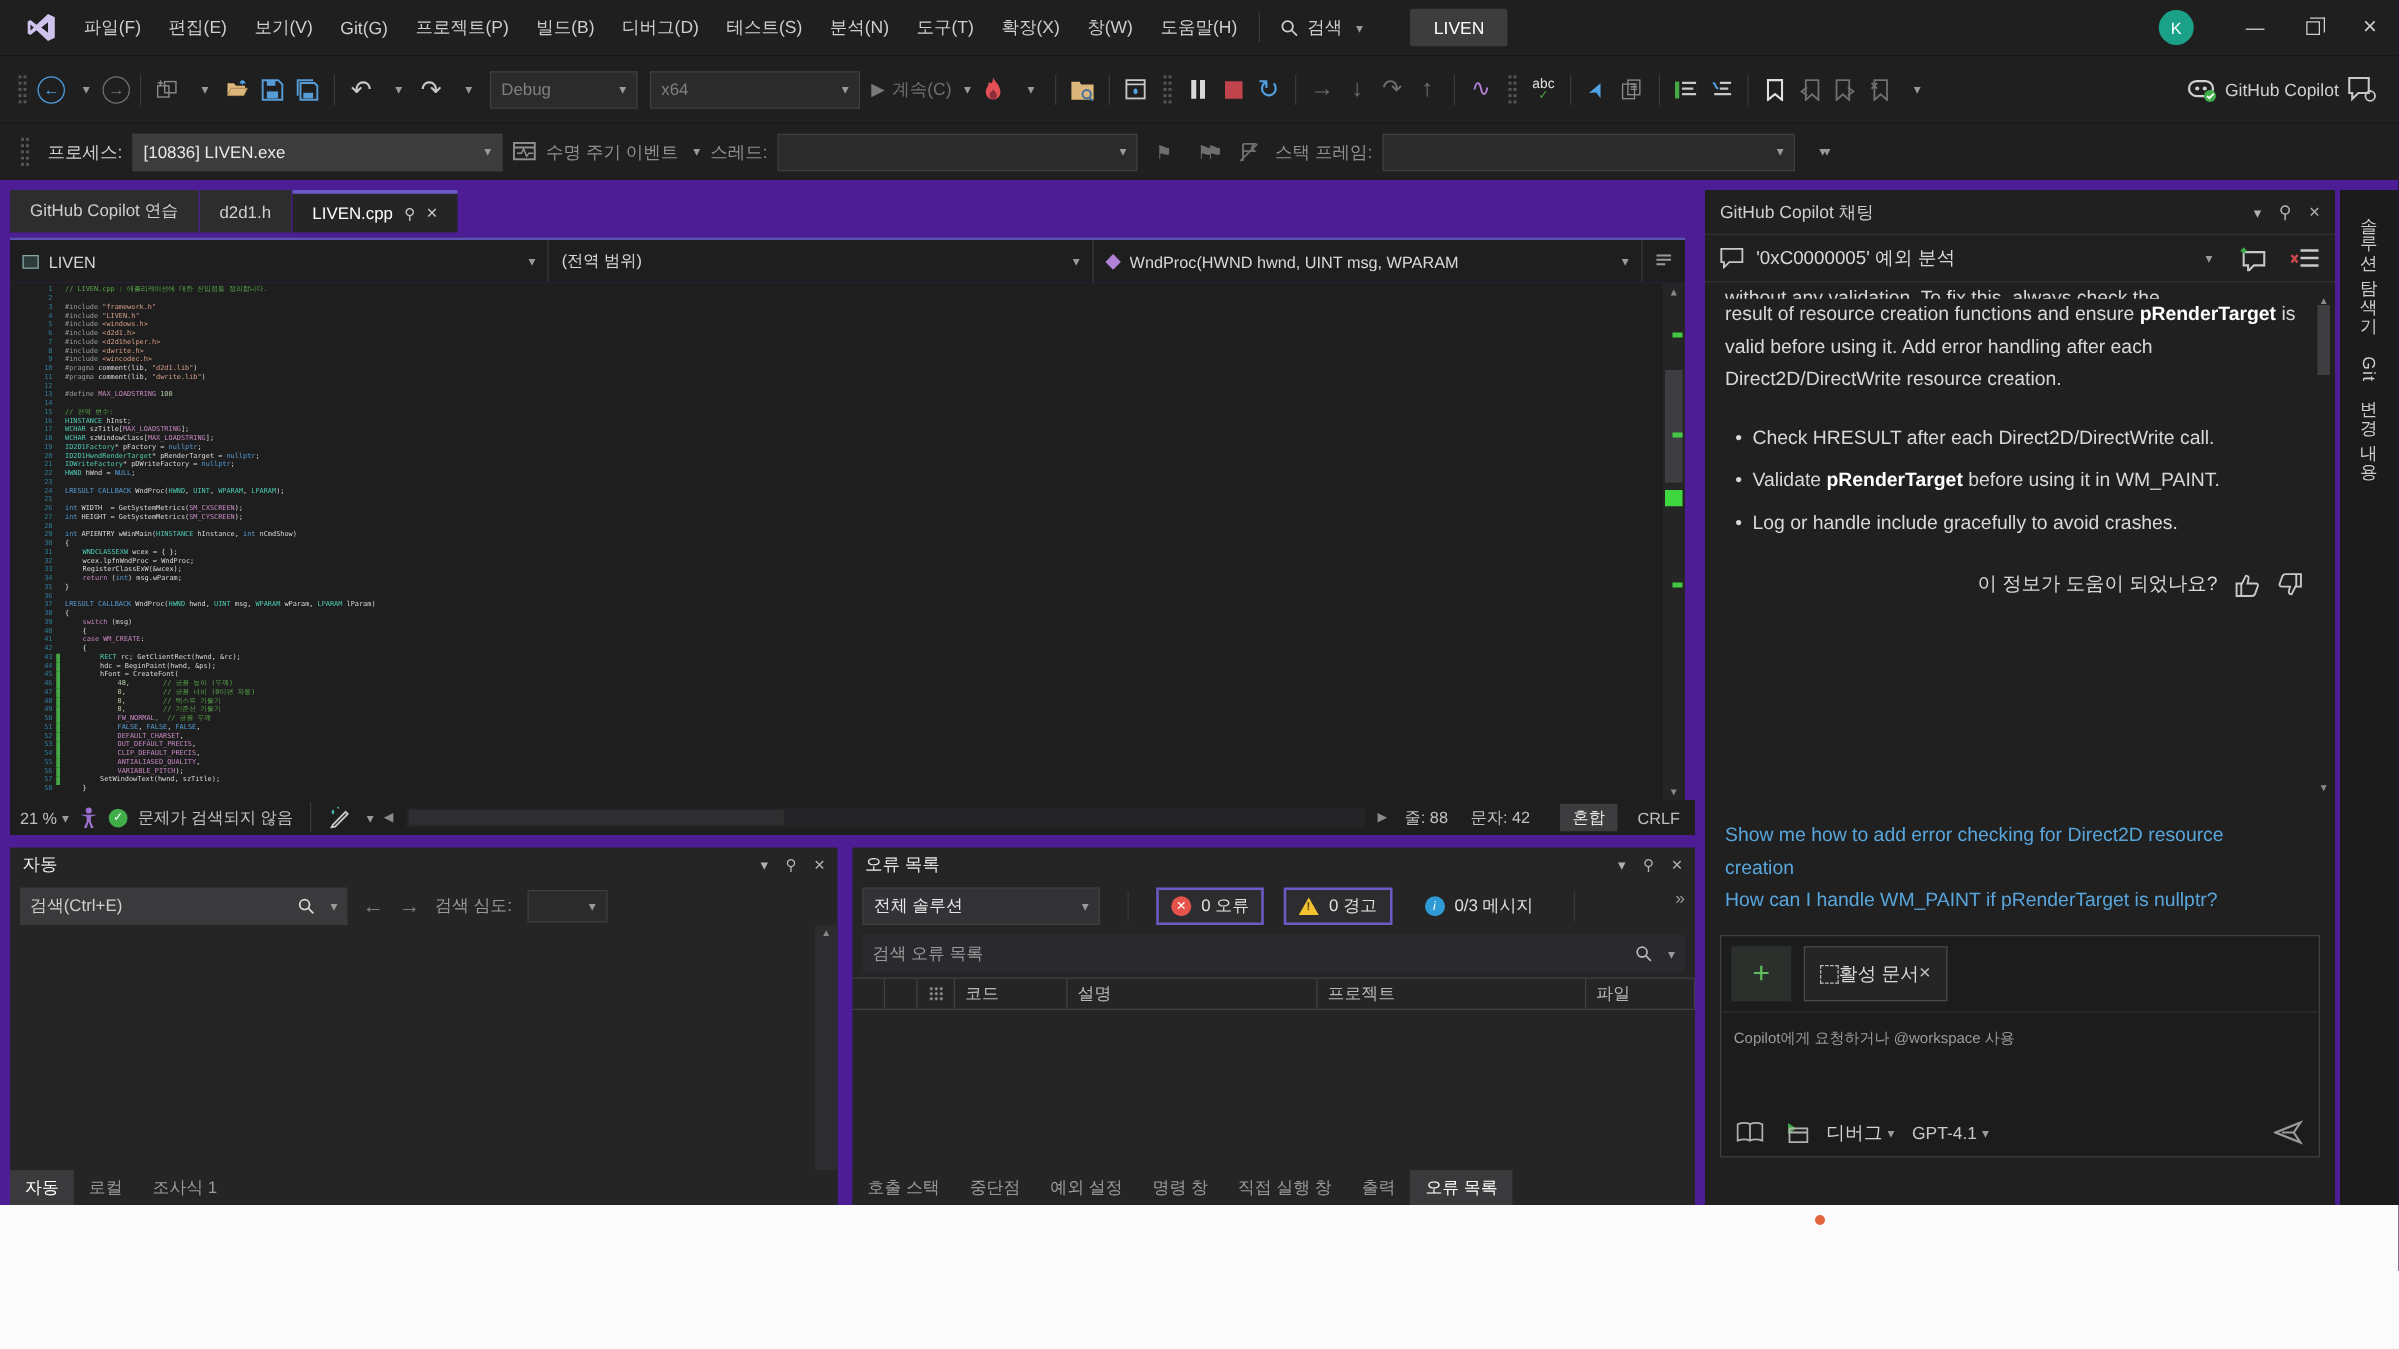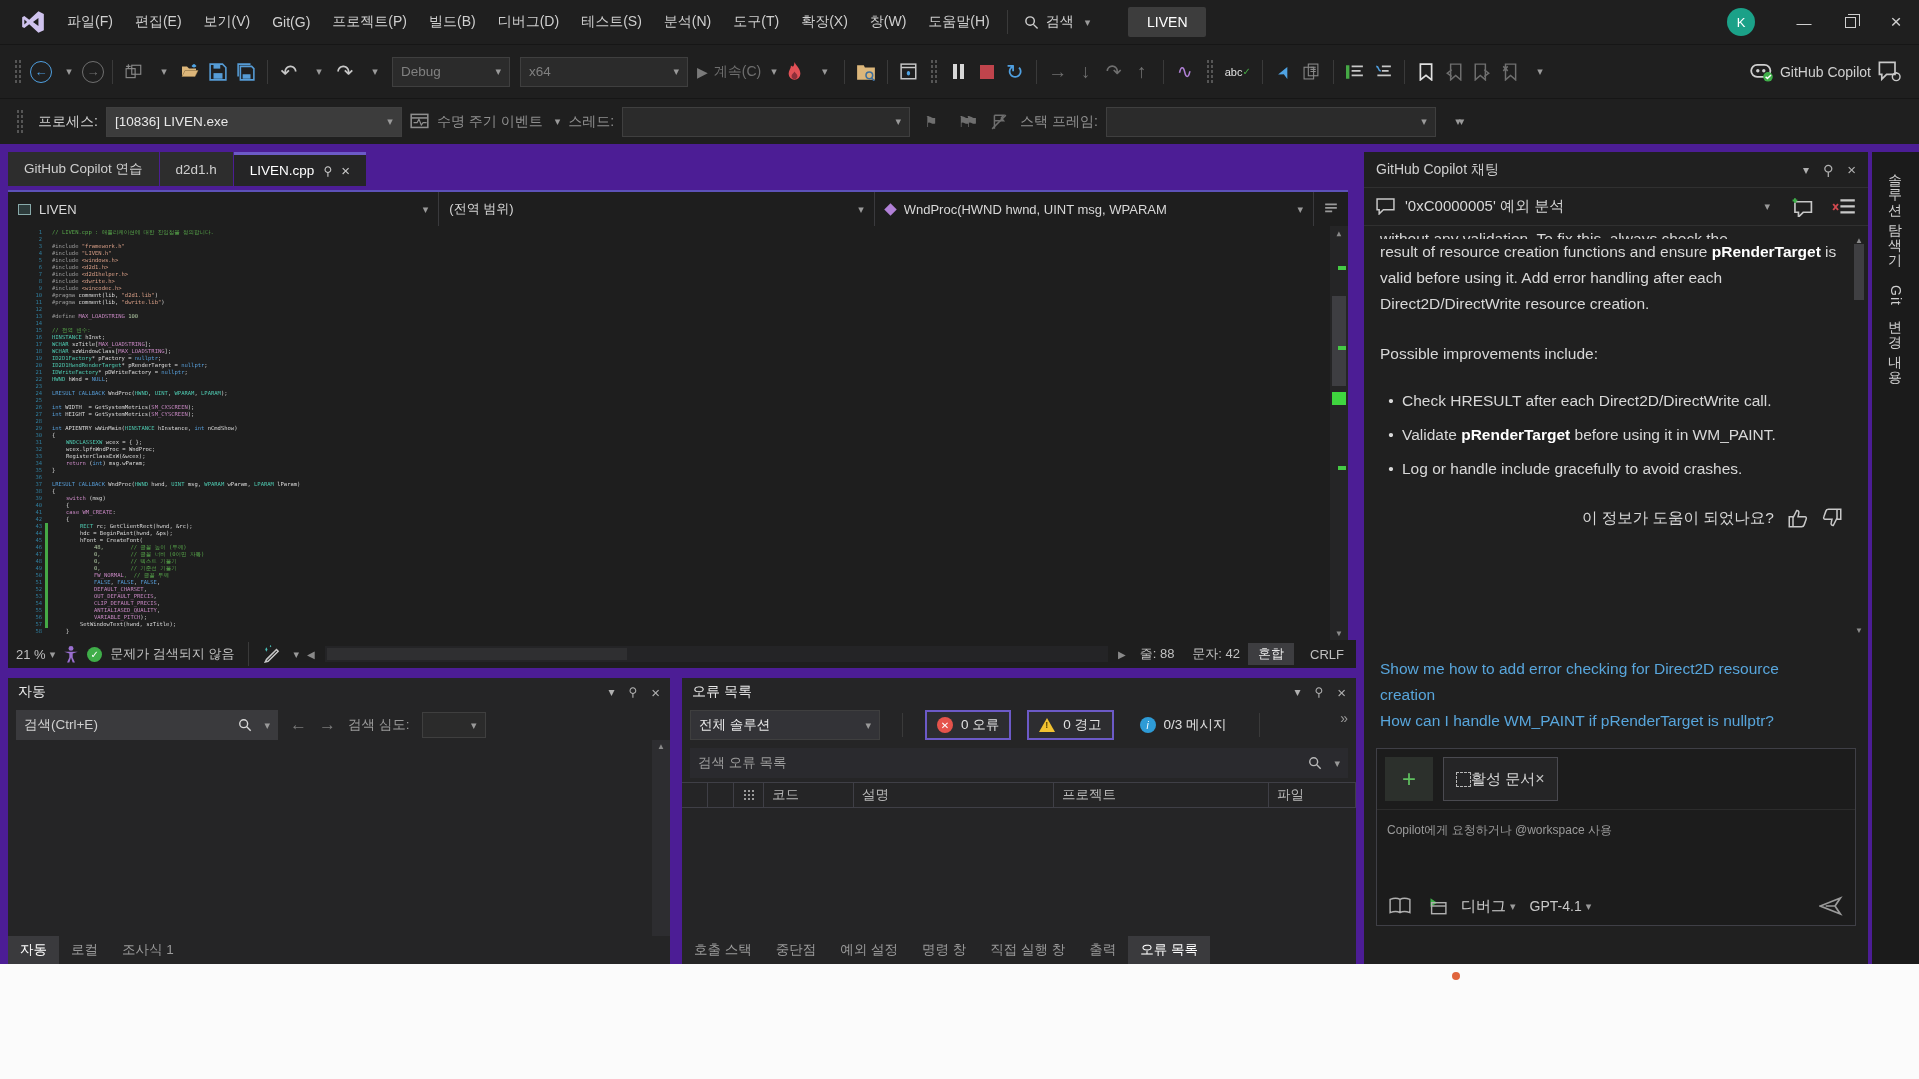--- a/index.html
+++ b/index.html
@@ -260,21 +260,21 @@
       </div>
     <div class="tbi" style="color:#4f9fe0;font-size:21px">↻</div>
     <div class="sep"></div>
     <div class="tbi dis" style="font-size:19px">→</div>
     <div class="tbi dis" style="font-size:19px">↓</div>
     <div class="tbi dis" style="font-size:19px">↷</div>
     <div class="tbi dis" style="font-size:19px">↑</div>
     <div class="sep"></div>
     <div class="tbi" style="color:#b180d7;font-size:19px">∿</div>
     <div class="dots"></div>
-    <div class="tbi" style="line-height:10px">
+    <div class="tbi" style="flex-direction:column;line-height:10px">
         <span style="font-size:11px;color:#e0e0e0">abc</span>
         <span style="color:#45a945;font-size:10px">✓</span>
       </div>
     <div class="sep"></div>
     <div class="tbi" style="color:#4fa3e3;font-size:16px;transform:rotate(-65deg)">➤</div>
     <div class="tbi dis">
         <svg width="17" height="17" viewBox="0 0 16 16">
           <rect x="1" y="4" width="9" height="11" fill="none" stroke="#8a8a8a"></rect>
           <rect x="5" y="1" width="9" height="11" fill="none" stroke="#8a8a8a"></rect>
           <path d="M7 4h5M7 6h5M7 8h5" stroke="#8a8a8a"></path>
@@ -500,21 +500,21 @@
         <path d="M2 4l1-2 1 2-1 2zM6 1l.7-1 .7 1-.7 1z" fill="#49c0b8"></path>
       </svg>
     <span class="chev">▾</span>
     <span style="font-size:10px;color:#8a8a8a">◀</span>
     <div class="hsb-track">
         <div class="hsb-thumb"></div>
       </div>
     <span style="font-size:10px;color:#8a8a8a">▶</span>
     <span style="margin-left:6px">줄: 88</span>
     <span style="margin-left:10px">문자: 42</span>
-    <span class="mix-box" style="margin-left:0">혼합</span>
+    <span class="mix-box" style="margin-left:16px">혼합</span>
     <span style="margin-left:8px;margin-right:4px">CRLF</span>
   </div>
 
   <div class="panel watch">
     <div class="ptitle">
       <span>자동</span>
       <span class="spacer"></span>
       <span class="ic">▾</span>
       <span class="ic">⚲</span>
       <span class="ic" style="font-size:15px">×</span>
@@ -628,21 +628,20 @@
           <path d="M4 5V1M2 3h4" stroke="#3fae49" stroke-width="1.6"></path>
         </svg>
       <svg width="24" height="18" viewBox="0 0 20 15" style="margin-left:8px">
           <path d="M7 2h12M7 7h12M7 12h12" stroke="#c8c8c8" stroke-width="1.8"></path>
           <path d="M1 5l4 5M5 5l-4 5" stroke="#d1494f" stroke-width="1.6"></path>
         </svg>
     </div>
     <div class="cp-chat">
       <div class="clipline"><span>without any validation. To fix this, always check the</span></div>
       <p id="cp-p1"><span>result of resource creation functions and ensure </span><b>pRenderTarget</b><span> is valid before using it. Add error handling after each Direct2D/DirectWrite resource creation.</span></p>
-      <p style="margin-top:24px">Possible improvements include:</p>
       <div class="bullets">
           <div class="bi">
             <span class="bm">•</span>
             <span><span>Check HRESULT after each Direct2D/DirectWrite call.</span></span>
           </div>
           <div class="bi">
             <span class="bm">•</span>
             <span><span>Validate </span><b>pRenderTarget</b><span> before using it in WM_PAINT.</span></span>
           </div>
           <div class="bi">

